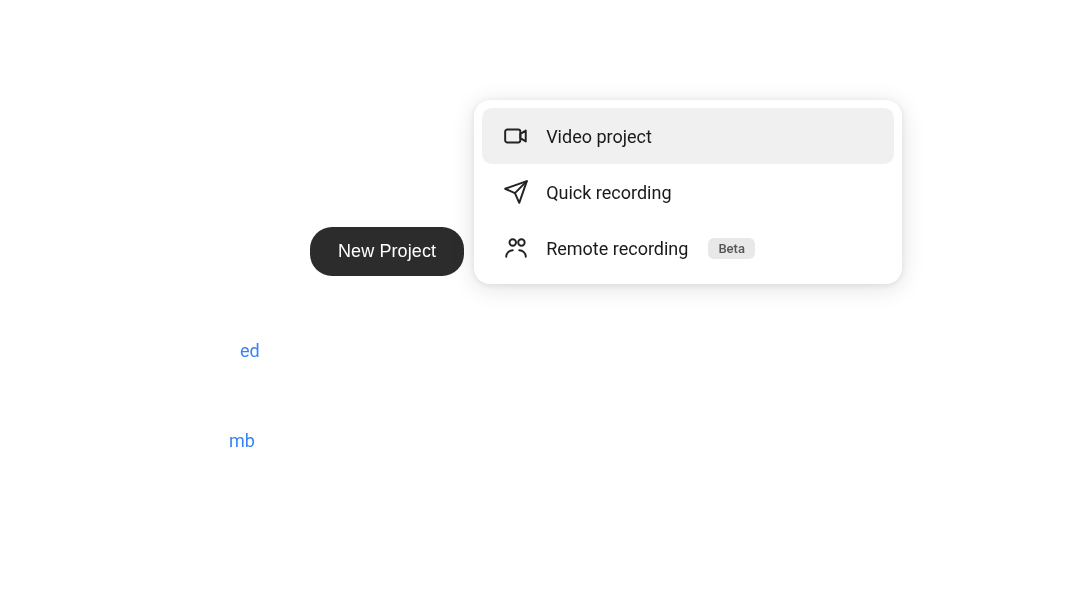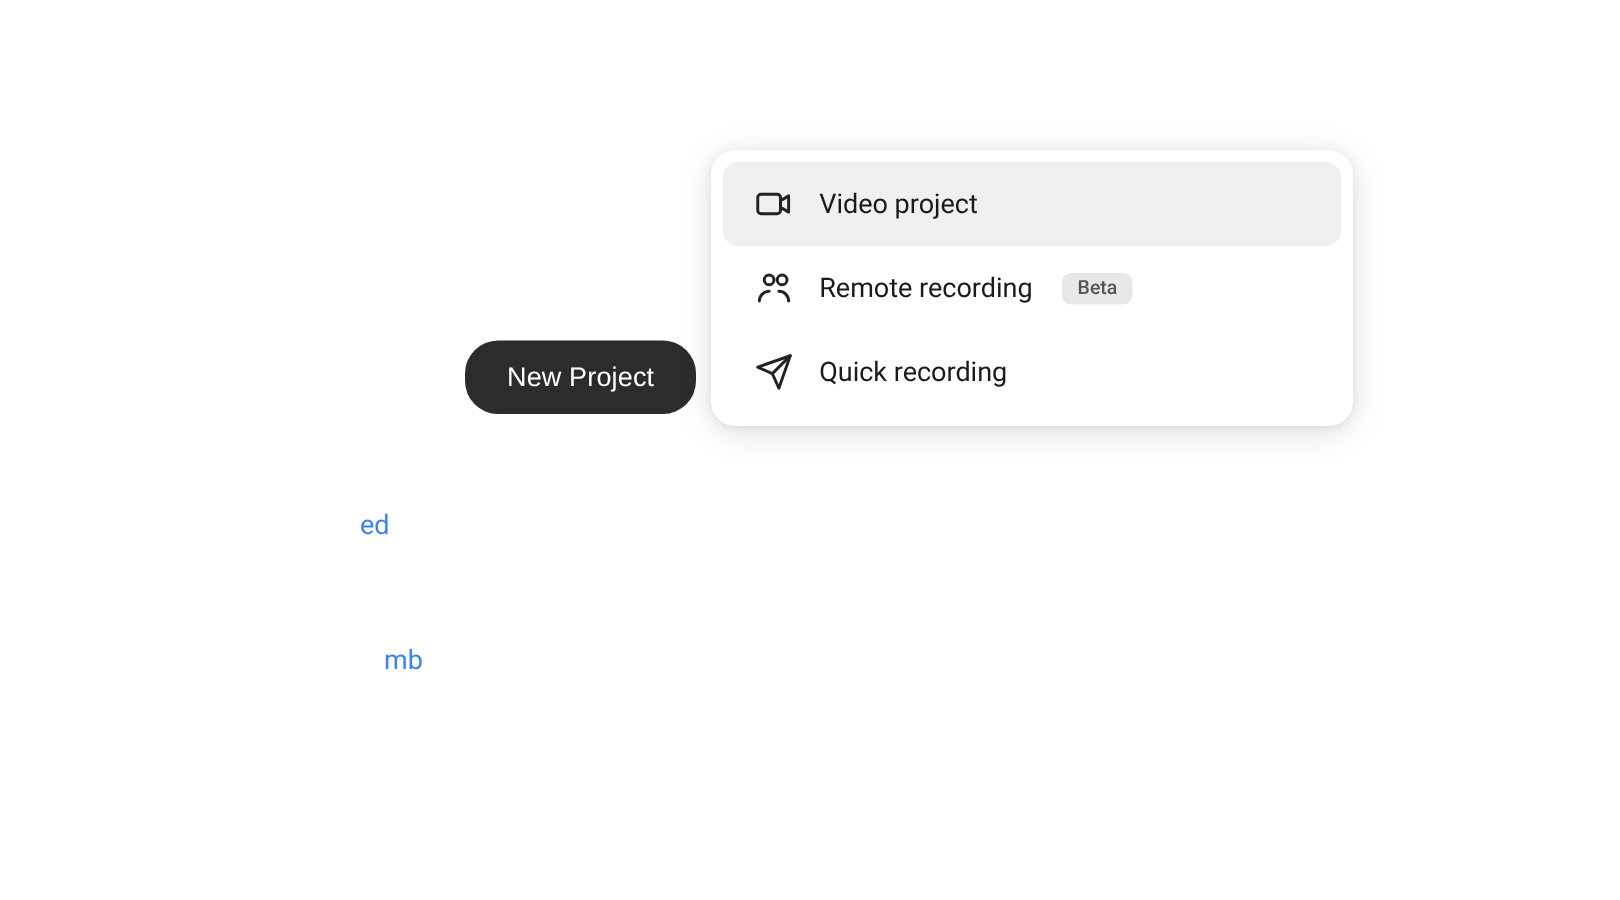--- a/index.html
+++ b/index.html
@@ -23,21 +23,21 @@
       font-size: 18px;
     }
 
     .bg-text-ed {
       top: 340px;
       left: 240px;
     }
 
     .bg-text-mb {
       top: 430px;
-      left: 256px;
+      left: 229px;
     }
 
     .ui-container {
       position: absolute;
       top: 100px;
       left: 310px;
       display: flex;
       flex-direction: row;
       align-items: flex-end;
     }
@@ -129,34 +129,34 @@
           <path d="M16 10l5-3v10l-5-3V10z"></path>
         </svg>
       </span>
       <span class="menu-item-label">Video project</span>
     </div>
 
 
     <div class="menu-item">
       <span class="menu-item-icon">
         <svg viewBox="0 0 24 24" fill="none" stroke="currentColor" stroke-width="1.8" stroke-linecap="round" stroke-linejoin="round">
+          <line x1="22" y1="2" x2="11" y2="13"></line>
+          <polygon points="22 2 15 22 11 13 2 9 22 2"></polygon>
+        </svg>
+      </span>
+      <span class="menu-item-label">Quick recording</span>
+    </div>
+
+    <div class="menu-item">
+      <span class="menu-item-icon">
+        <svg viewBox="0 0 24 24" fill="none" stroke="currentColor" stroke-width="1.8" stroke-linecap="round" stroke-linejoin="round">
           <circle cx="9" cy="7" r="3"></circle>
           <path d="M3 20c0-3.3 2.7-6 6-6"></path>
           <circle cx="17" cy="7" r="3"></circle>
           <path d="M21 20c0-3.3-2.7-6-6-6"></path>
         </svg>
       </span>
       <span class="menu-item-label">Remote recording</span>
       <span class="beta-badge">Beta</span>
     </div>
 
-    <div class="menu-item">
-      <span class="menu-item-icon">
-        <svg viewBox="0 0 24 24" fill="none" stroke="currentColor" stroke-width="1.8" stroke-linecap="round" stroke-linejoin="round">
-          <line x1="22" y1="2" x2="11" y2="13"></line>
-          <polygon points="22 2 15 22 11 13 2 9 22 2"></polygon>
-        </svg>
-      </span>
-      <span class="menu-item-label">Quick recording</span>
-    </div>
-
   </div>
 </div>
 
 </body></html>

